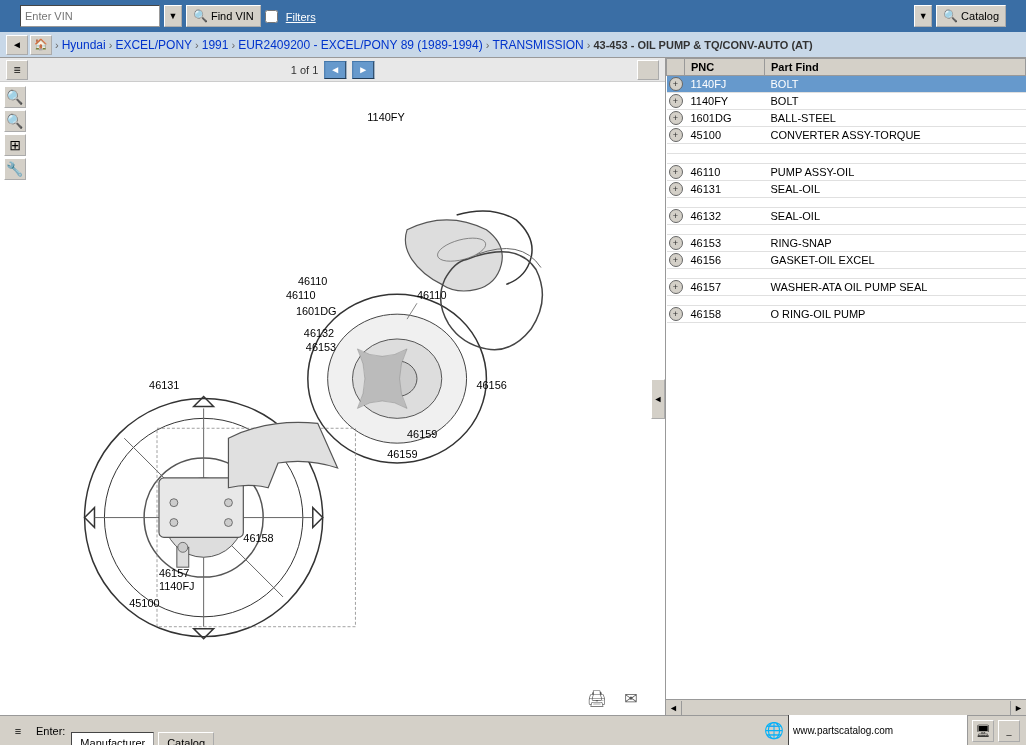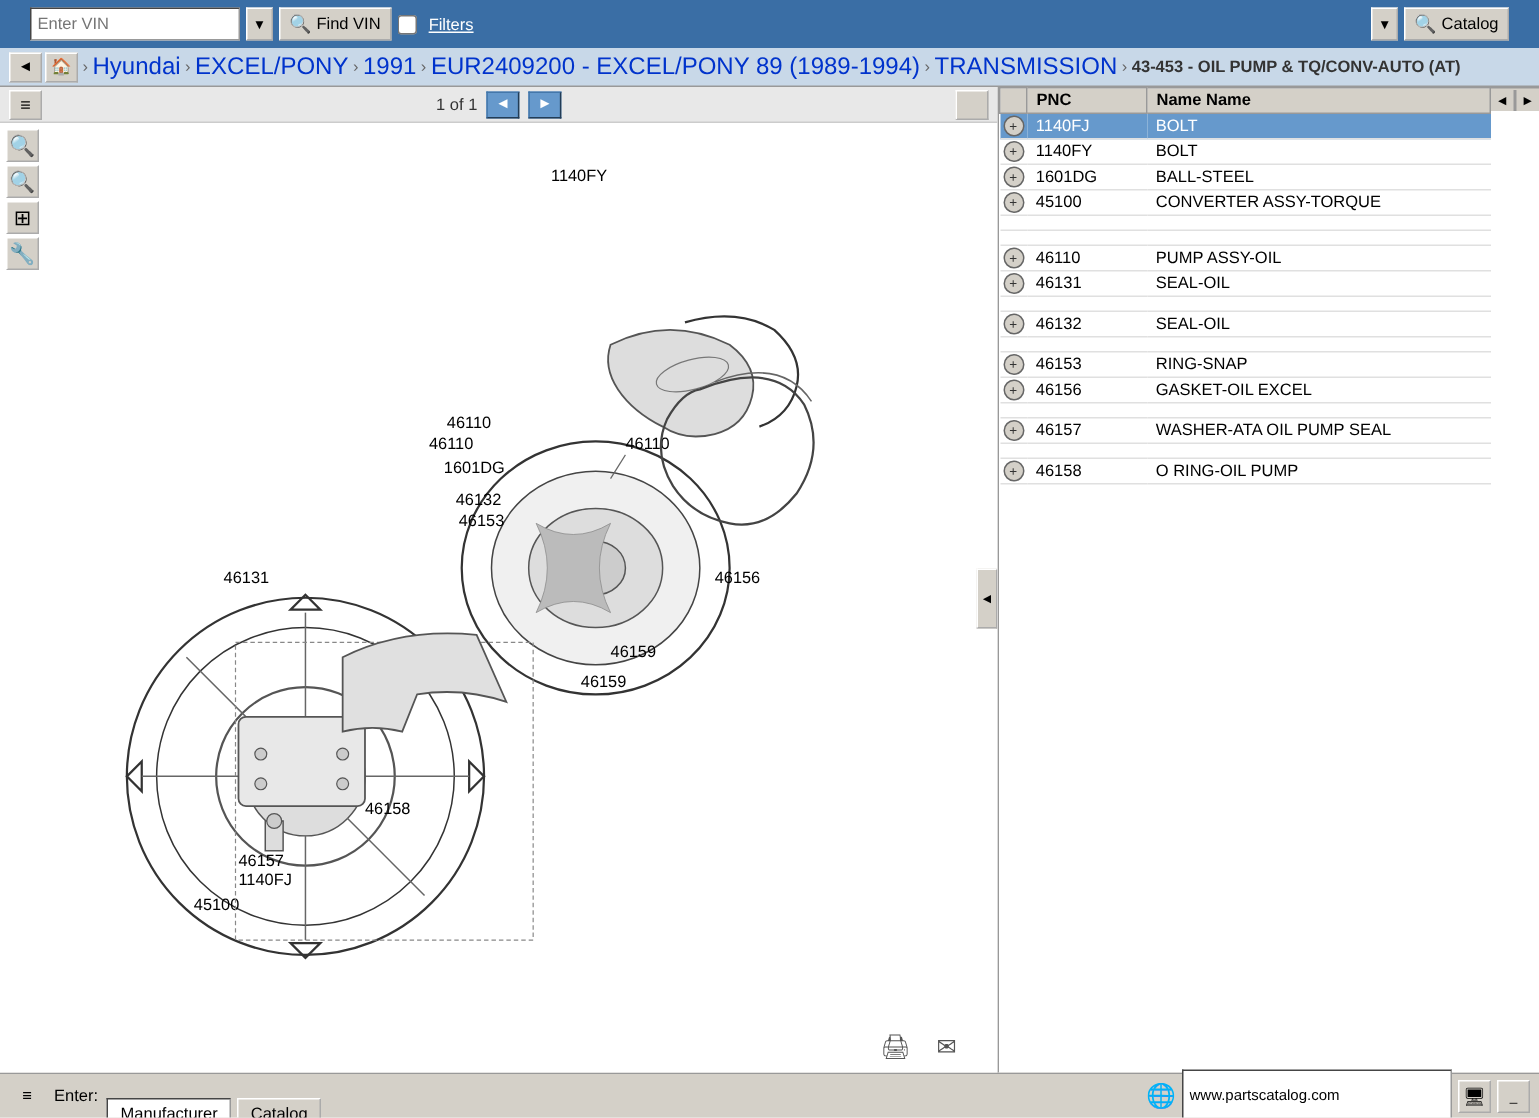--- a/index.html
+++ b/index.html
@@ -43,21 +43,21 @@
     }
     .breadcrumb-btn {
       width: 22px; height: 20px; background: #d4d0c8; border: 1px outset #fff; cursor: pointer;
       display: flex; align-items: center; justify-content: center; font-size: 10px;
     }
     .breadcrumb-home {
       width: 22px; height: 20px; background: #d4d0c8; border: 1px outset #fff; cursor: pointer;
       display: flex; align-items: center; justify-content: center;
     }
     .breadcrumb-sep { color: #666; font-size: 11px; margin: 0 1px; }
-    .breadcrumb-item { color: #0033cc; font-size: 16px; cursor: pointer; text-decoration: none; }
+    .breadcrumb-item { color: #0033cc; font-size: 12px; cursor: pointer; text-decoration: none; }
     .breadcrumb-current { font-size: 11px; color: #333; font-weight: bold; }
 
     
     .main-area {
       display: flex; height: calc(745px - 32px - 26px - 30px); 
     }
 
     
     .diagram-panel {
       flex: 1; background: white; border-right: 1px solid #999; position: relative; overflow: hidden;
@@ -136,21 +136,21 @@
     .status-input {
       width: 180px; height: 36px; border: 1px inset #999; font-size: 10px; padding: 2px 4px; background: #ffffff;
     }
     .monitor-btn {
       width: 22px; height: 22px; background: #d4d0c8; border: 1px outset #fff; cursor: pointer;
       display: flex; align-items: center; justify-content: center; font-size: 12px;
     }
 
     
     .parts-container {
-      display: flex; flex: 1; overflow: hidden;
+      display: flex; flex-direction: column; flex: 1; overflow: hidden;
     }
     .parts-table-wrapper {
       flex: 1; overflow-y: scroll; overflow-x: hidden;
     }
     .parts-table-wrapper::-webkit-scrollbar { width: 16px; }
     .parts-table-wrapper::-webkit-scrollbar-track { background: #d4d0c8; }
     .parts-table-wrapper::-webkit-scrollbar-thumb { background: #a0a0a0; border: 1px solid #808080; }
 
     .parts-bottom-scroll {
       height: 16px; background: #d4d0c8; border-top: 1px solid #999; display: flex; align-items: center;
@@ -317,21 +317,21 @@
   </div>
 
   <div class="parts-panel">
     <div class="parts-container">
       <div class="parts-table-wrapper">
         <table class="parts-table">
           <thead>
             <tr>
               <th style="width:18px;"></th>
               <th>PNC</th>
-              <th>Name Name</th>
+              <th>Part Find</th>
             </tr>
           </thead>
           <tbody id="parts-tbody">
           <tr class="highlighted">
                 <td style="width: 18px; padding: 1px 2px;">
                   <div class="plus-btn">+</div>
                 </td>
                 <td style="width: 80px;">1140FJ</td>
                 <td>BOLT</td>
               </tr>

